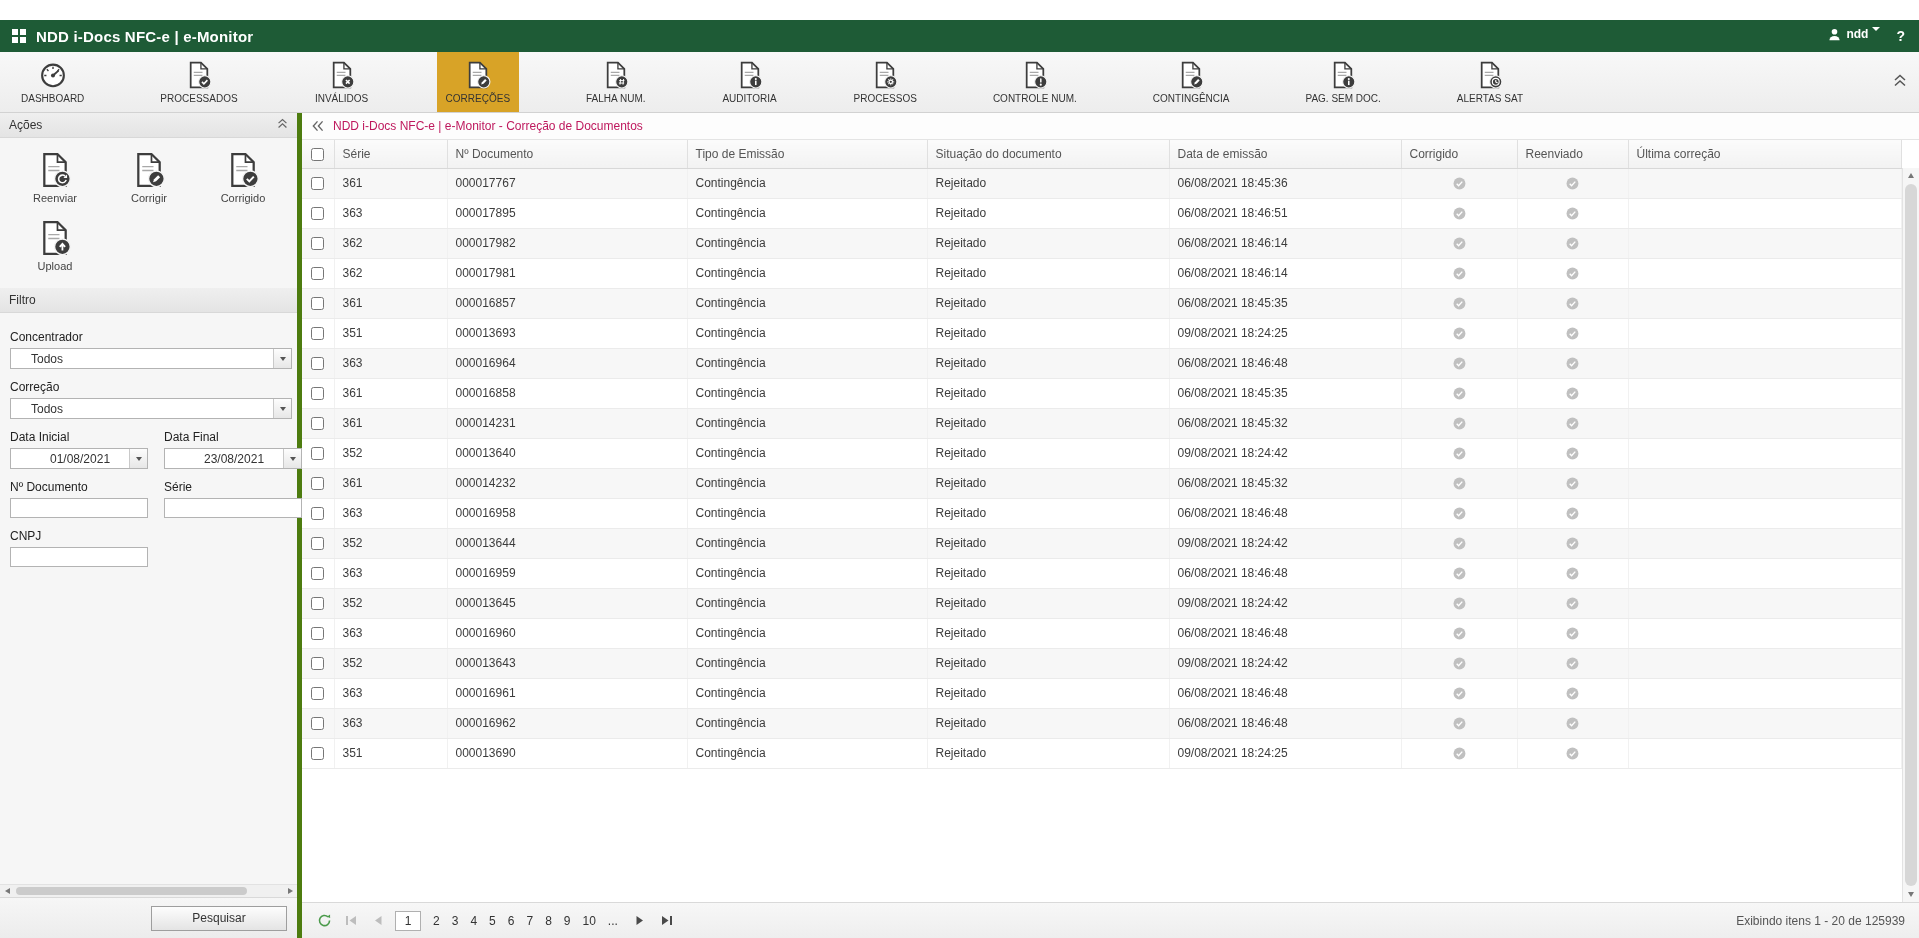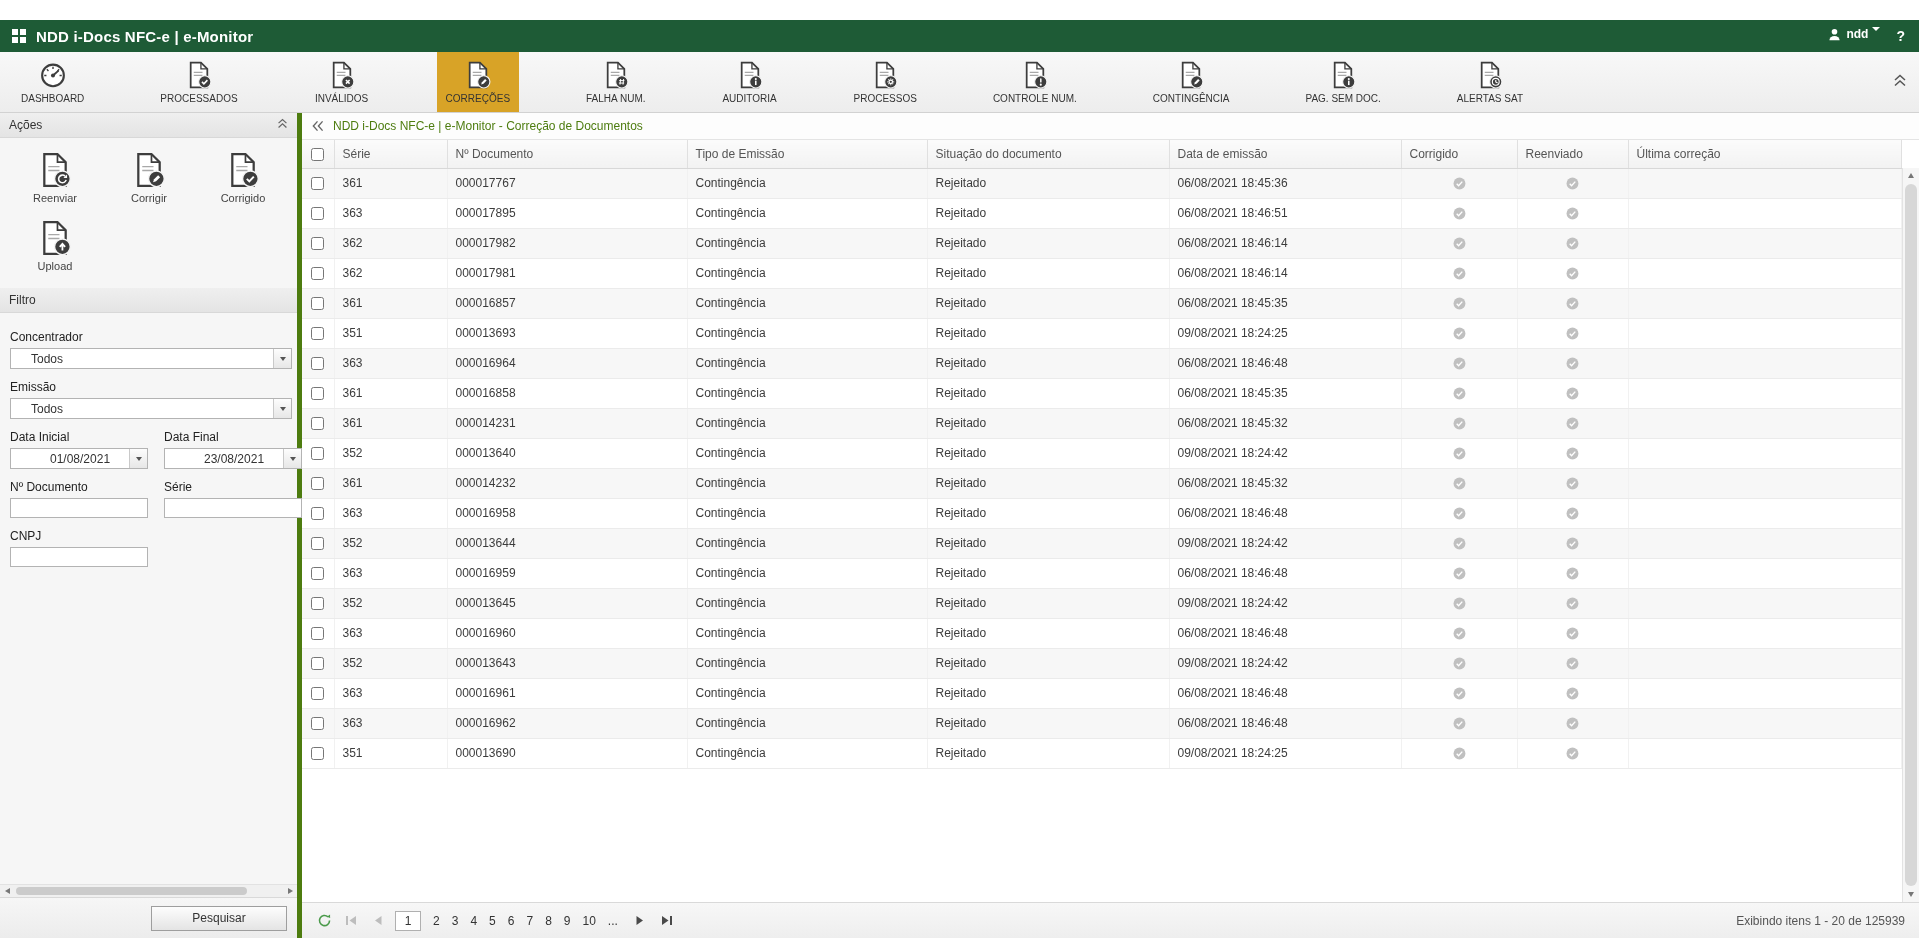--- a/index.html
+++ b/index.html
@@ -72,21 +72,21 @@
   .sidebar-footer { height:41px; flex:0 0 auto; background:linear-gradient(#f6f6f6,#ececec);
                     border-top:1px solid #d9d9d9; display:flex; align-items:center;
                     justify-content:flex-end; padding-right:10px; }
   .pesquisar { width:136px; height:25px; font-size:12px; color:#333; font-family:inherit;
                background:linear-gradient(#fdfdfd,#e4e4e4); border:1px solid #9e9e9e; cursor:pointer; }
 
   
   .main { flex:1; display:flex; flex-direction:column; min-width:0; background:#fff; }
   .breadcrumb-bar { height:27px; flex:0 0 auto; display:flex; align-items:center; gap:9px;
                     padding-left:9px; border-bottom:1px solid #e4e4e4; background:#fdfdfd;
-                    font-size:12px; color:#4d7c0f; }
+                    font-size:12px; color:#be185d; }
   .collapse-left { display:flex; align-items:center; cursor:pointer; }
 
   .table-zone { flex:1; position:relative; min-height:0; overflow:hidden; }
   table { border-collapse:collapse; table-layout:fixed; width:calc(100% - 17px); }
   th { height:28px; background:linear-gradient(#fbfbfb,#f2f2f2); border-right:1px solid #e0e0e0;
        border-bottom:1px solid #d8d8d8; font-weight:normal; font-size:12px; color:#555;
        text-align:left; padding:0 8px; white-space:nowrap; overflow:hidden; cursor:pointer; }
   td { height:30px; border-bottom:1px solid #ebebeb; border-right:1px solid #f1f1f1;
        font-size:12px; color:#3c3c3c; padding:0 8px; white-space:nowrap; overflow:hidden; }
   tbody tr:nth-child(odd) td { background:#f7f7f7; }
@@ -378,21 +378,21 @@
 
       <div class="filter-form">
         <div class="f-label">Concentrador</div>
         <div class="select">
           <span class="sel-val">Todos</span>
           <span class="dd">
               <i class="dd-caret"></i>
             </span>
         </div>
 
-        <div class="f-label">Emissão</div>
+        <div class="f-label">Correção</div>
         <div class="select">
           <span class="sel-val">Todos</span>
           <span class="dd">
               <i class="dd-caret"></i>
             </span>
         </div>
 
         <div class="two-col">
           <div class="col">
             <div class="f-label">Data Inicial</div>

